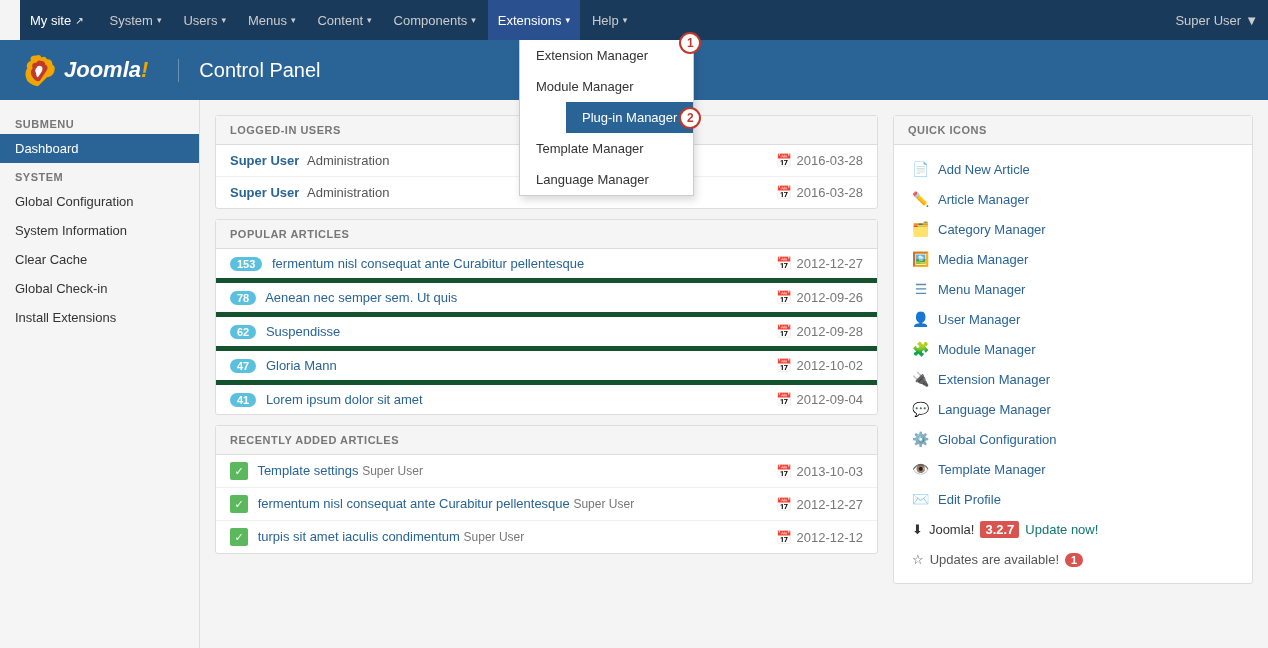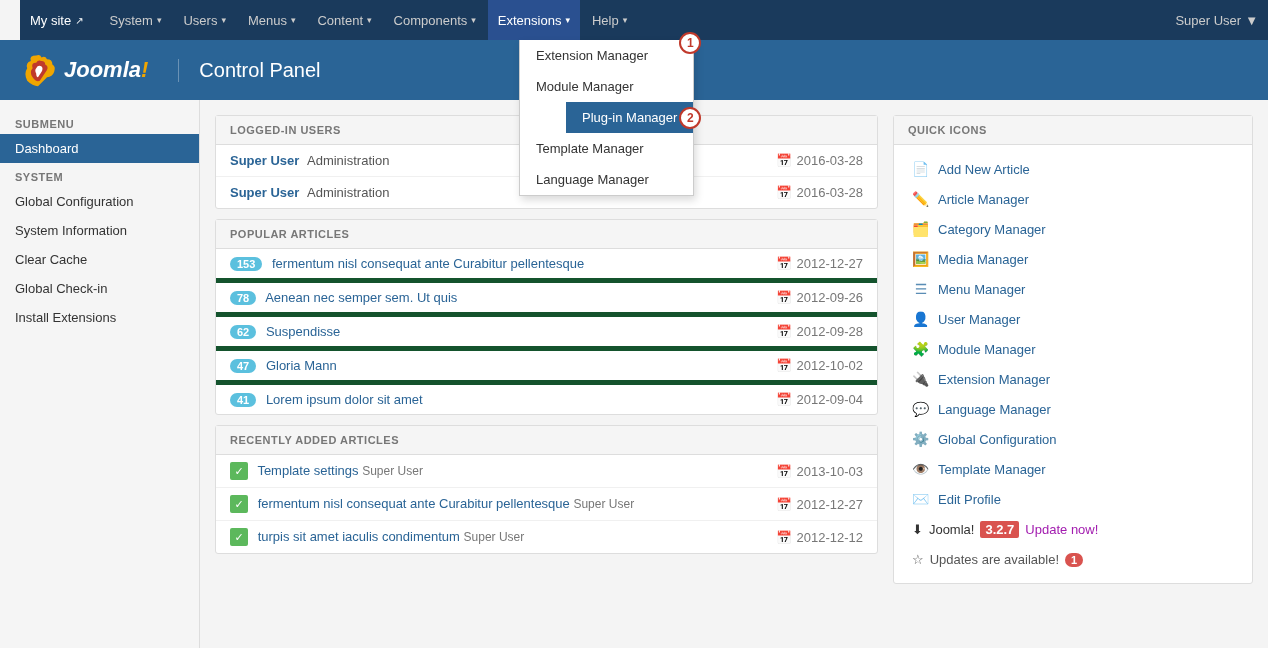--- a/index.html
+++ b/index.html
@@ -228,21 +228,21 @@
       font-size: 13px;
     }
     .joomla-version-badge {
       background: #d9534f;
       color: #fff;
       font-size: 13px;
       padding: 1px 5px;
       border-radius: 2px;
       font-weight: bold;
     }
-    .update-link { color: #a21caf; text-decoration: none; }
+    .update-link { color: #0f766e; text-decoration: none; }
     .updates-avail-row {
       display: flex;
       align-items: center;
       gap: 6px;
       padding: 6px 8px;
       font-size: 13px;
       color: #555;
     }
     .updates-count-badge {
       background: #d9534f;

